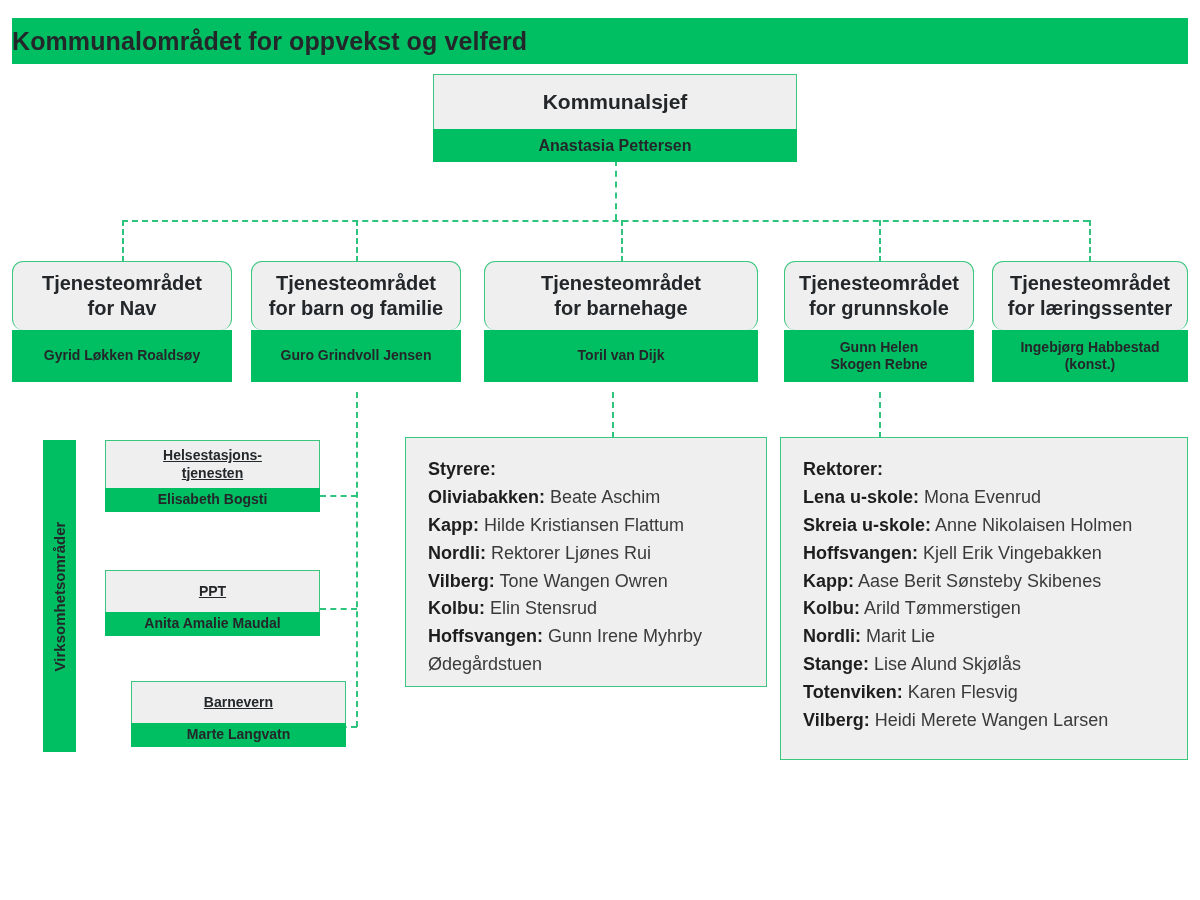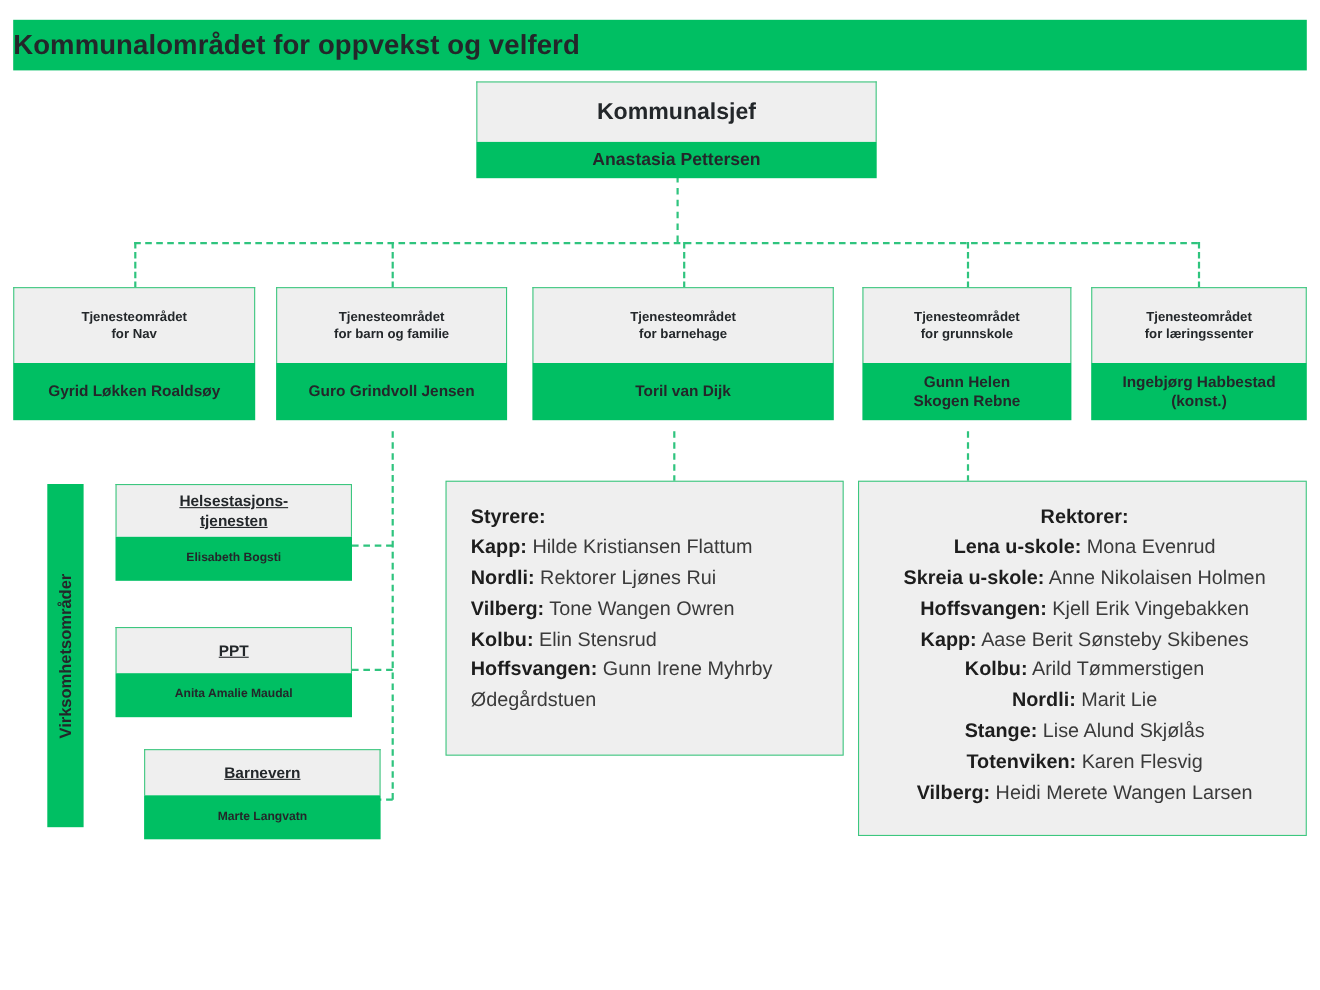--- a/index.html
+++ b/index.html
@@ -74,32 +74,32 @@
     line-height: 1.25;
     padding: 2px 6px;
   }
 
   
   #node-kommunalsjef { left: 433px; top: 74px; width: 364px; }
   #node-kommunalsjef .head { height: 55px; font-size: 21px; }
   #node-kommunalsjef .name { height: 33px; font-size: 16px; }
 
   
-  .tjeneste .head { height: 69px; font-size: 12px; }
+  .tjeneste .head { height: 69px; font-size: 20px; border-radius: 11px; }
   .tjeneste .name { height: 52px; font-size: 14px; }
 
   #node-nav           { left: 12px;  top: 261px; width: 220px; }
   #node-barnfamilie   { left: 251px; top: 261px; width: 210px; }
   #node-barnehage     { left: 484px; top: 261px; width: 274px; }
   #node-grunnskole    { left: 784px; top: 261px; width: 190px; }
   #node-laringssenter { left: 992px; top: 261px; width: 196px; }
 
   
   .virk .head { height: 42px; font-size: 14px; text-decoration: underline; }
-  .virk .name { height: 40px; font-size: 11px; }
+  .virk .name { height: 24px; font-size: 14px; }
   #node-helsestasjon { left: 105px; top: 440px; width: 215px; }
   #node-helsestasjon .head { height: 48px; }
   #node-ppt          { left: 105px; top: 570px; width: 215px; }
   #node-barnevern    { left: 105px; top: 681px; width: 215px; margin-left: 26px; }
 
   
   .vbar {
     position: absolute;
     left: 43px;
     top: 440px;
@@ -129,21 +129,21 @@
   .panel .line {
     font-size: 18px;
     line-height: 1.55;
     color: #3a3a3a;
   }
   .panel .line b {
     color: #1d1d1d;
     font-weight: bold;
   }
   #panel-styrere  { left: 405px; top: 437px; width: 362px; height: 250px; }
-  #panel-rektorer { left: 780px; top: 437px; width: 408px; height: 323px; text-align: center; }
+  #panel-rektorer { left: 780px; top: 437px; width: 408px; height: 323px; }
 
   
   .ln {
     position: absolute;
     background: transparent;
   }
   .ln.v {
     width: 0;
     border-left: 2px dashed #2fc47e;
   }
@@ -243,20 +243,21 @@
   <div class="node virk" id="node-barnevern">
     <div class="head">Barnevern</div>
     <div class="name">Marte Langvatn</div>
   </div>
 
   <div class="panel" id="panel-styrere">
     <div class="line">
       <b>Styrere:</b>
     </div>
     <div>
+      <div class="line"><b>Oliviabakken:</b> <span>Beate Aschim</span></div>
       <div class="line"><b>Kapp:</b> <span>Hilde Kristiansen Flattum</span></div>
       <div class="line"><b>Nordli:</b> <span>Rektorer Ljønes Rui</span></div>
       <div class="line"><b>Vilberg:</b> <span>Tone Wangen Owren</span></div>
       <div class="line"><b>Kolbu:</b> <span>Elin Stensrud</span></div>
       <div class="line"><b>Hoffsvangen:</b> <span>Gunn Irene Myhrby Ødegårdstuen</span></div>
     </div>
   </div>
 
   <div class="panel" id="panel-rektorer">
     <div class="line">

